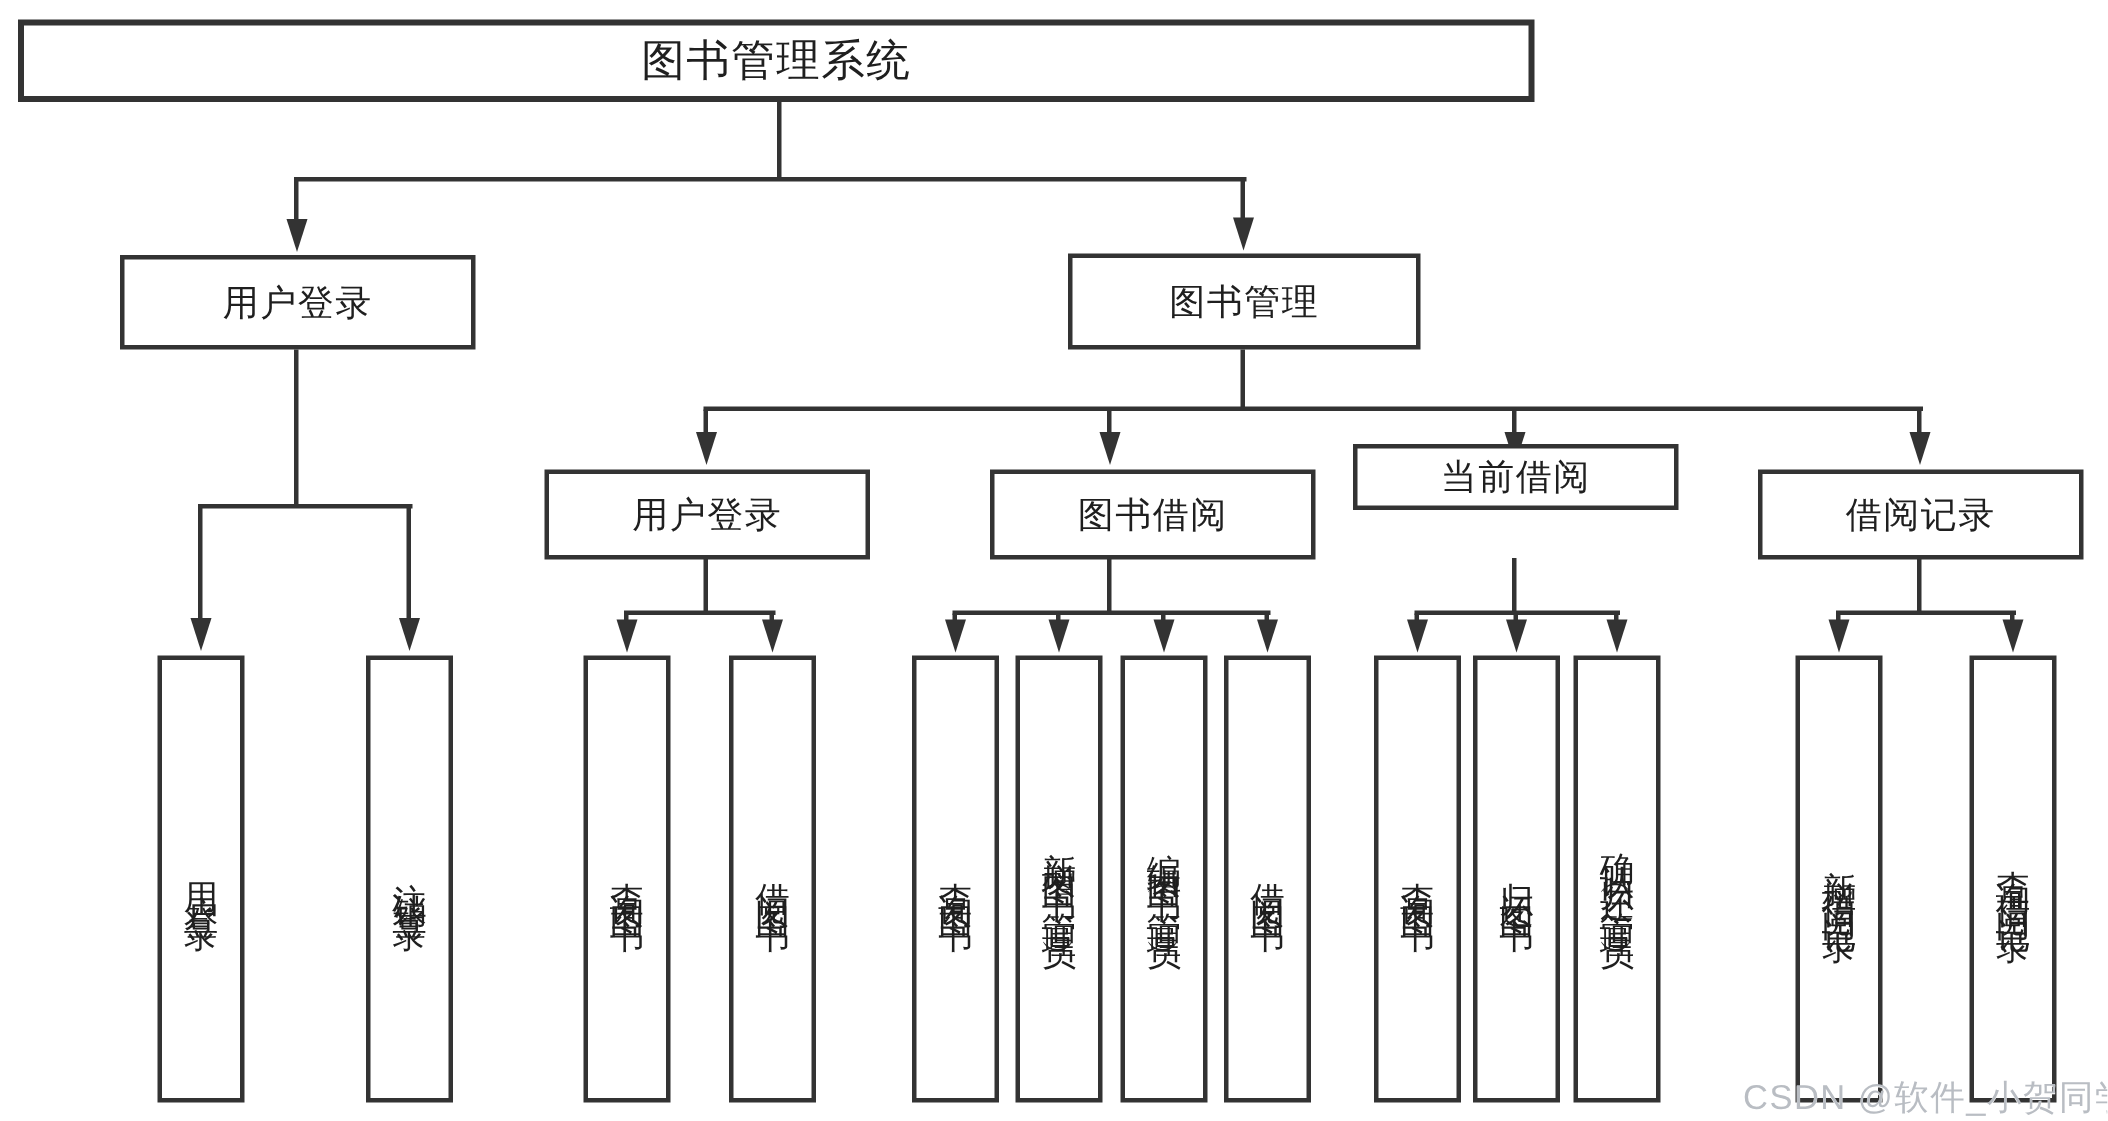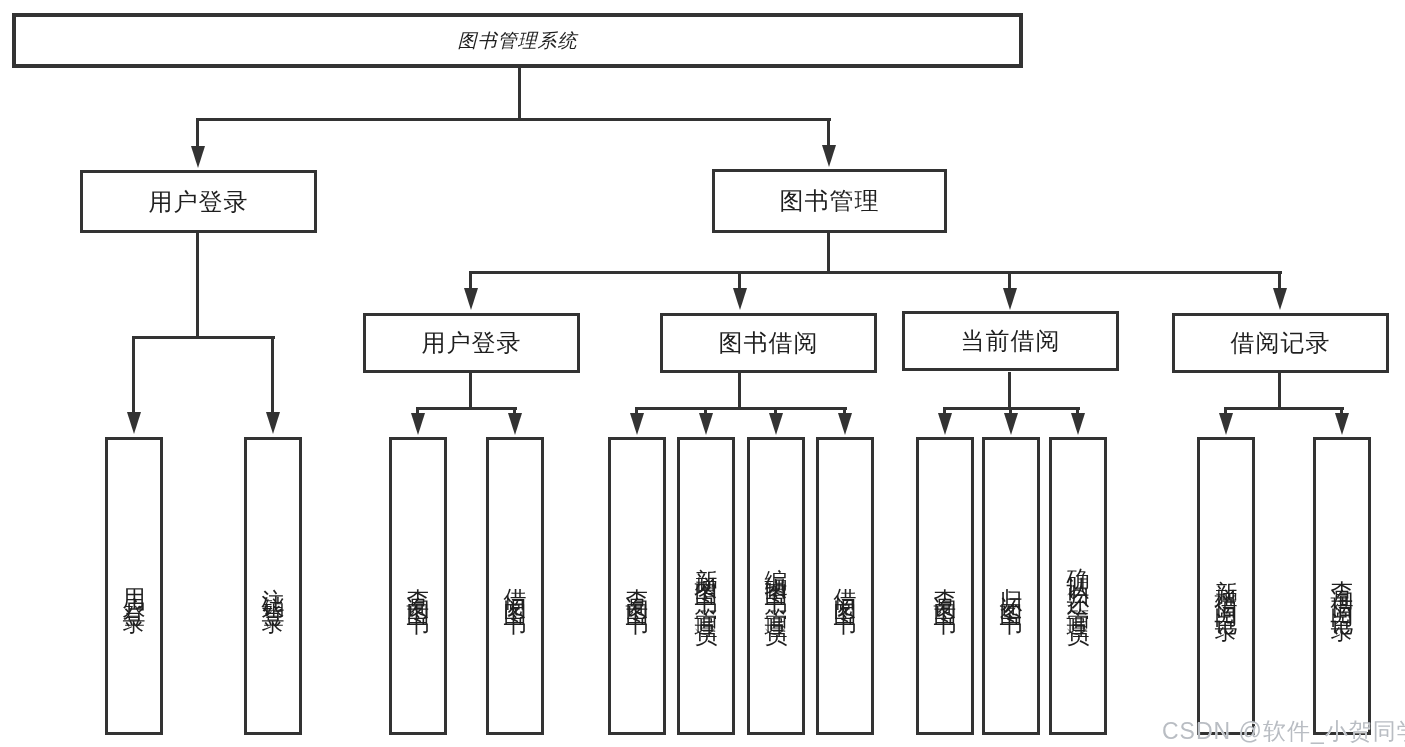--- a/index.html
+++ b/index.html
@@ -18,21 +18,21 @@
   .hbox{
     position:absolute;
     box-sizing:border-box;
     border:3px solid var(--line);
     background:#ffffff;
     display:flex;align-items:center;justify-content:center;
     font-size:24px;color:var(--text);
     letter-spacing:1px;
     white-space:nowrap;
   }
-  .hbox.root{border-width:4px;font-size:19px;font-style:italic;}
+  .hbox.root{border-width:4px;font-size:29px;}
   .vbox{
     position:absolute;
     box-sizing:border-box;
     top:437px;width:58px;height:298px;
     border:3px solid var(--line);
     background:#ffffff;
     display:flex;align-items:center;justify-content:center;
     writing-mode:vertical-rl;
     font-size:23px;color:var(--text);
     letter-spacing:8px;
@@ -88,21 +88,21 @@
   <div class="arrow" style="left:464px;top:288px;"></div>
   <div class="vline" style="left:738px;top:273px;height:16px;"></div>
   <div class="arrow" style="left:733px;top:288px;"></div>
   <div class="vline" style="left:1008px;top:273px;height:16px;"></div>
   <div class="arrow" style="left:1003px;top:288px;"></div>
   <div class="vline" style="left:1278px;top:273px;height:16px;"></div>
   <div class="arrow" style="left:1273px;top:288px;"></div>
 
   <div class="hbox" style="left:363px;top:313px;width:217px;height:60px;">用户登录</div>
   <div class="hbox" style="left:632px;top:313px;width:217px;height:60px;margin-left:28px;">图书借阅</div>
-  <div class="hbox" style="left:902px;top:311px;width:217px;height:60px;text-align:right;">当前借阅</div>
+  <div class="hbox" style="left:902px;top:296px;width:217px;height:44px;text-align:right;">当前借阅</div>
   <div class="hbox" style="left:1172px;top:313px;width:217px;height:60px;">借阅记录</div>
 
   <div class="vline" style="left:469px;top:372px;height:37px;"></div>
   <div class="hline" style="left:416px;top:407px;width:101px;"></div>
   <div class="vline" style="left:416px;top:409px;height:6px;"></div>
   <div class="arrow" style="left:411px;top:413px;"></div>
   <div class="vline" style="left:513px;top:409px;height:6px;"></div>
   <div class="arrow" style="left:508px;top:413px;"></div>
 
   <div class="vline" style="left:738px;top:372px;height:37px;"></div>

